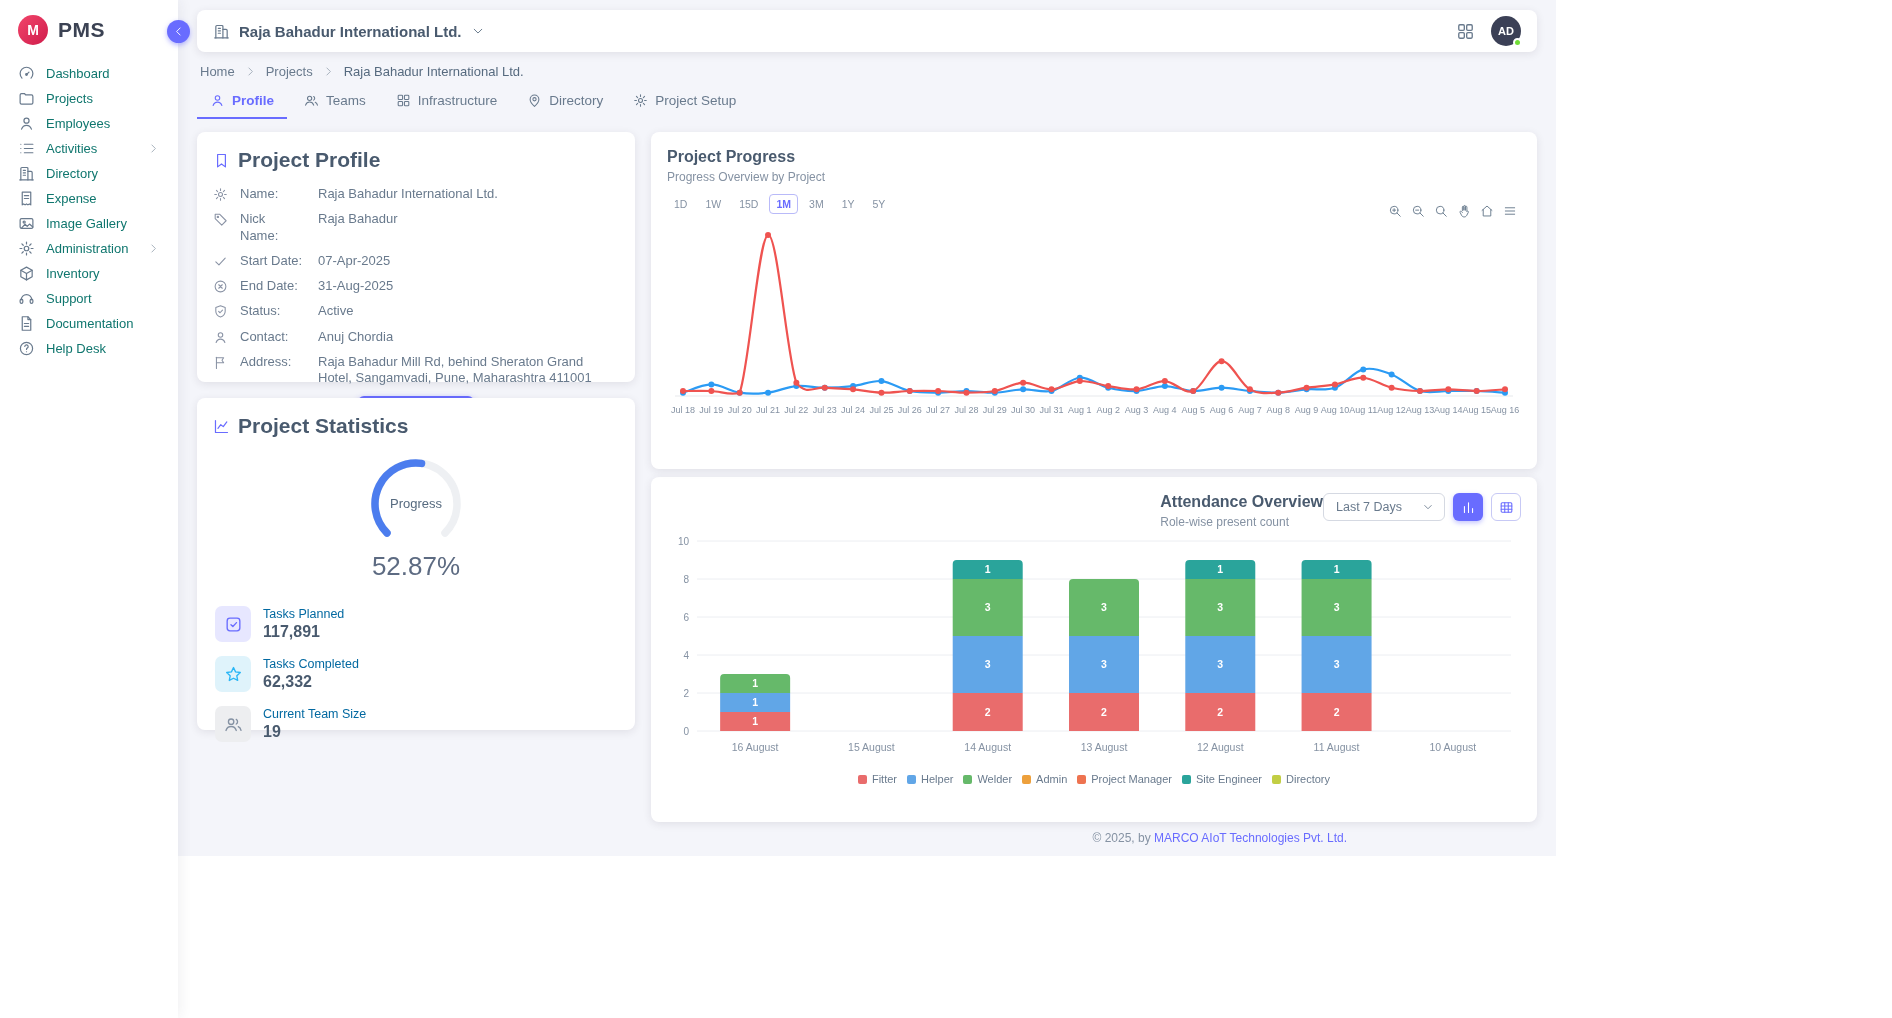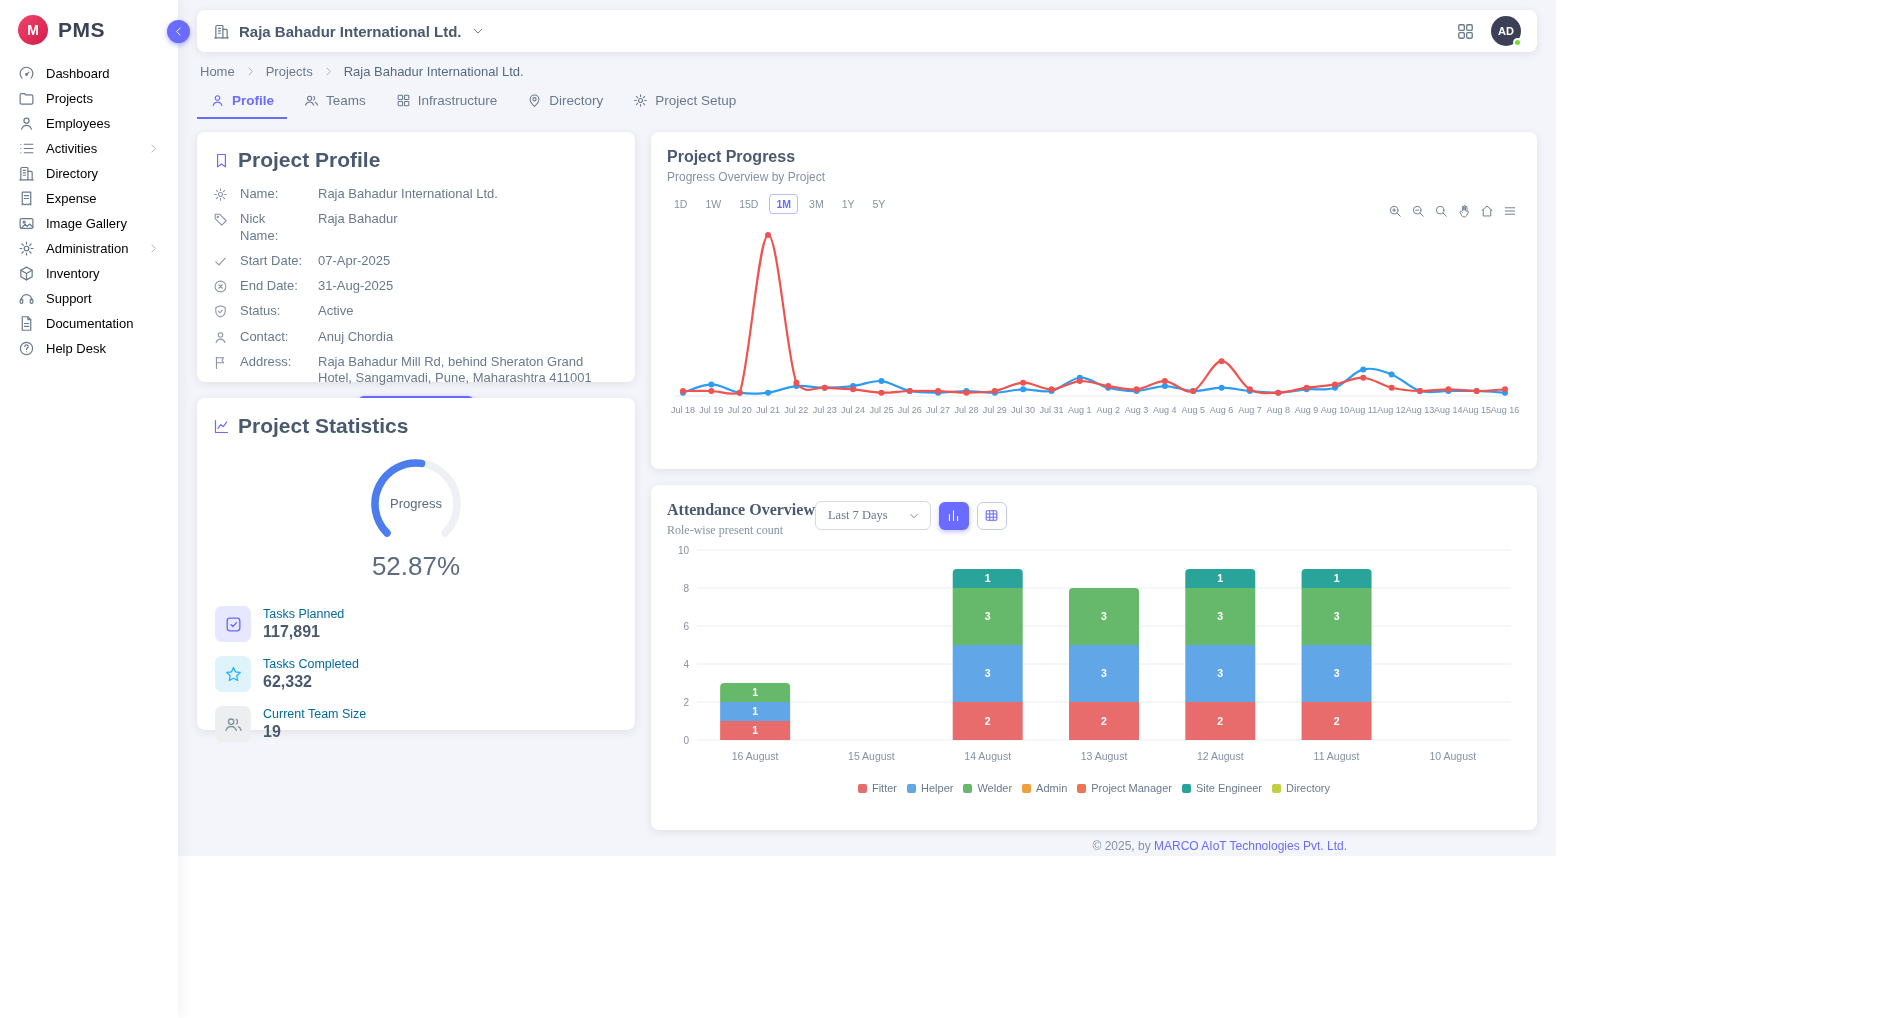--- a/index.html
+++ b/index.html
@@ -17,21 +17,21 @@
   .logo-circle { width:30px; height:30px; border-radius:50%;
                  background:linear-gradient(135deg,#f2456b,#cf1c4b);
                  color:#fff; font-weight:800; font-size:14px; display:grid; place-items:center; }
   .logo-text { font-size:21px; font-weight:700; color:#3b4253; letter-spacing:.5px; }
   .collapse-btn { position:absolute; top:20px; right:-12px; width:23px; height:23px; border-radius:50%;
                   background:#696cff; color:#fff; display:grid; place-items:center;
                   box-shadow:0 2px 5px rgba(105,108,255,.5); cursor:pointer; z-index:5; }
   .collapse-btn [data-icon]{ width:13px; height:13px; }
   .nav { padding-top:4px; }
   .nav-item { height:25px; padding:0 18px; display:flex; align-items:center; gap:11px;
-              font-size:13px; color:#000000; cursor:pointer; }
+              font-size:13px; color:#0f766e; cursor:pointer; }
   .nav-ic { width:17px; height:17px; color:#697a8d; }
   .nav-chev { width:13px; height:13px; margin-left:auto; color:#a1acb8; }
 
   
   .main { width:1378px; height:856px; background:#f4f5fa; padding:0 19px; }
 
   .header-card { margin-top:10px; height:42px; background:#fff; border-radius:8px;
                  display:flex; align-items:center; padding:0 16px;
                  box-shadow:0 2px 8px rgba(47,43,61,.1); }
   .company-select { display:flex; align-items:center; gap:9px; cursor:pointer; }
@@ -51,21 +51,21 @@
   .breadcrumb .bc-link { cursor:pointer; }
 
   .tabs { margin-top:6px; display:flex; gap:4px; }
   .tab { display:flex; align-items:center; gap:7px; padding:8px 13px 9px; font-size:13.5px;
          color:#697a8d; border-bottom:2px solid transparent; cursor:pointer; }
   .tab [data-icon]{ width:15px; height:15px; }
   .tab.active { color:#696cff; border-color:#696cff; font-weight:600; }
 
   .content { display:flex; gap:16px; margin-top:13px; }
   .col-left { width:438px; display:flex; flex-direction:column; gap:16px; }
-  .col-right { flex:1; display:flex; flex-direction:column; gap:16px; }
+  .col-right { flex:1; display:flex; flex-direction:column; gap:8px; }
   .card { background:#fff; border-radius:8px; box-shadow:0 2px 8px rgba(47,43,61,.1); padding:16px; }
 
   .card-head { display:flex; align-items:center; gap:8px; }
   .card-head [data-icon]{ width:17px; height:17px; color:#696cff; }
   .card-title { font-size:21px; font-weight:600; color:#495a6e; }
 
   
   .profile-card { height:250px; }
   .fields { margin-top:14px; }
   .field-row { display:flex; gap:12px; margin-bottom:9px; align-items:flex-start; line-height:1.25; }
@@ -102,21 +102,21 @@
   .chart-toolbar [data-icon]{ width:14px; height:14px; cursor:pointer; }
   .legend { display:flex; justify-content:center; gap:16px; margin-top:1px;
             font-size:11.5px; color:#697a8d; align-items:center; flex-wrap:wrap; }
   .legend-item { display:inline-flex; align-items:center; gap:5px; cursor:pointer; }
   .legend-dot { width:10px; height:10px; border-radius:50%; display:inline-block; }
   .legend.sq .legend-dot { width:9px; height:9px; border-radius:2px; }
   .legend.sq { gap:10px; font-size:11px; }
 
   
   .attendance-card { height:345px; }
-  .att-header { display:flex; justify-content:flex-start; align-items:flex-start;font-family:Liberation Serif, serif; }
+  .att-header { display:flex; justify-content:flex-end; align-items:flex-start; }
   .att-controls { display:flex; align-items:center; gap:8px; }
   .select-box { display:flex; align-items:center; gap:20px; border:1px solid #d5d9e2; border-radius:6px;
                 padding:6px 10px 6px 12px; font-size:12.5px; color:#697a8d; background:#fff; cursor:pointer; }
   .select-box [data-icon]{ width:12px; height:12px; }
   .toggle-btn { width:30px; height:28px; border-radius:6px; display:grid; place-items:center;
                 border:none; cursor:pointer; background:#fff; }
   .toggle-btn [data-icon]{ width:15px; height:15px; }
   .toggle-btn.active { background:#696cff; color:#fff; box-shadow:0 2px 5px rgba(105,108,255,.4); }
   .toggle-btn.ghost { border:1px solid #c7c9f5; color:#696cff; }
   .bar-chart-svg { margin-top:4px; }

